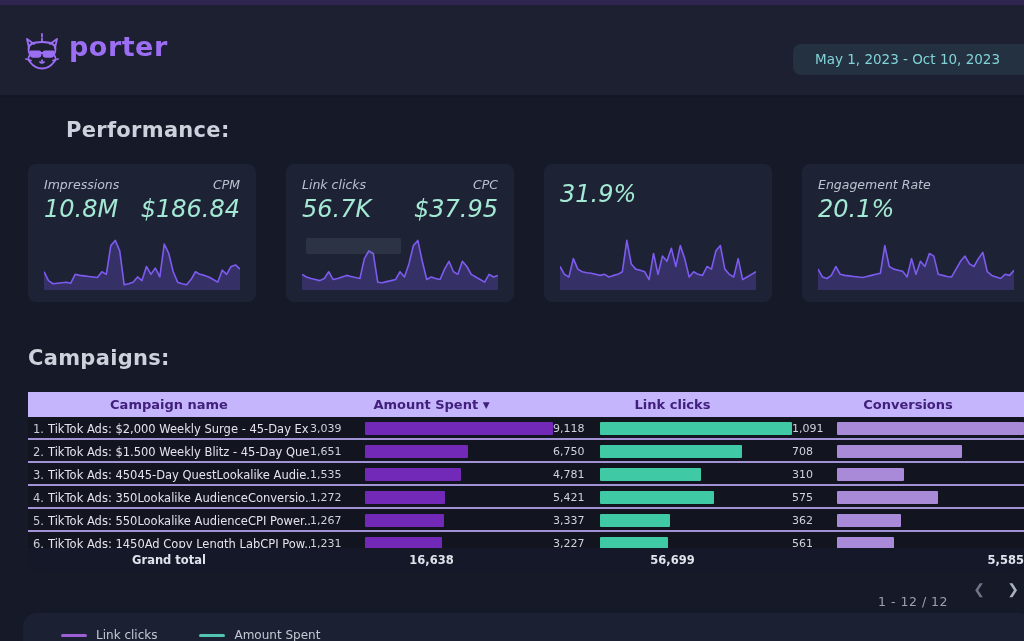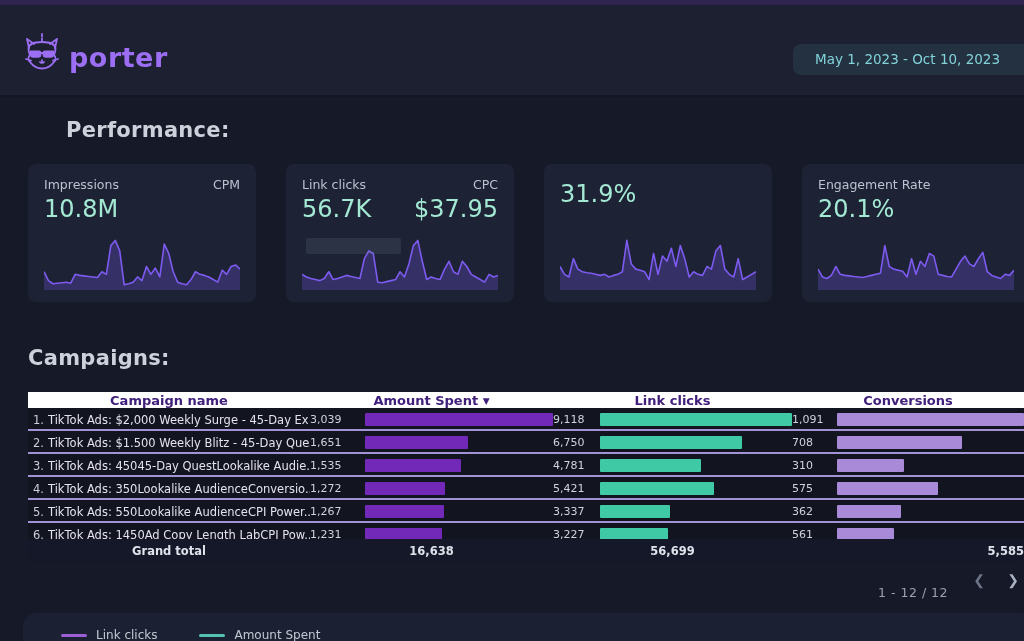--- a/index.html
+++ b/index.html
@@ -8,54 +8,54 @@
     background:#161927;
     font-family:"DejaVu Sans","Liberation Sans",sans-serif;
     color:#ccd1dc;
     position:relative;
   }
   .top-strip { height:5px; background:#2f2550; }
   .app-header {
     height:92px; background:#1c2030; position:relative;
     border-bottom:2px solid #131625;
   }
-  .logo { position:absolute; left:22px; top:26px; display:flex; align-items:flex-end; gap:7px; }
+  .logo { position:absolute; left:22px; top:26px; display:flex; align-items:flex-start; gap:7px; }
   .logo svg { display:block; }
   .logo-text { color:#9b6ef3; font-weight:bold; font-size:27px; letter-spacing:0.5px; }
   .date-pill {
     position:absolute; right:-16px; top:39px; height:31px; line-height:31px;
     padding:0 40px 0 22px; background:#243140; border-radius:8px;
     color:#82d3da; font-size:13.5px; cursor:pointer; white-space:nowrap;
   }
   .main { padding-left:28px; }
   .section-title { font-size:21px; font-weight:bold; color:#ccd1dc; letter-spacing:0.3px; }
   .perf-title { padding-top:21px;margin-left:38px; }
   .cards { display:flex; gap:30px; margin-top:22px; }
   .card {
     width:228px; min-width:228px; height:138px; background:#1d2334;
     border-radius:8px; padding:13px 16px 12px; position:relative;
   }
-  .card-top { display:flex; justify-content:space-between; }
+  .card-top { display:flex; justify-content:space-between;font-style:italic; }
   .metric-label { font-size:12.5px; color:#bcc2cf; }
   .metric-value { font-size:24px; color:#a4e9d4; margin-top:3px; font-weight:400; }
   .metric.right { text-align:right; }
   .spark-wrap { position:absolute; left:16px; right:16px; bottom:12px; height:58px; }
   .spark-wrap svg { width:100%; height:100%; display:block; }
   .tooltip-artifact {
     position:absolute; left:20px; top:74px; width:95px; height:16px;
     background:rgba(125,135,155,0.16); border-radius:2px;
   }
   .campaigns-title { margin-top:44px; }
   .table-card { margin-top:22px; width:996px; background:#141828; border-radius:0 0 10px 10px; }
   .t-grid {
     display:grid;
     grid-template-columns:20px 262px 51px 192px 43px 196px 41px 1fr;
     align-items:center;
   }
-  .t-head { background:#ffffff; height:16px; color:#41207c; font-size:13px; font-weight:bold; }
+  .t-head { background:#c4b5fd; height:25px; color:#41207c; font-size:13px; font-weight:bold; }
   .t-head .hcell { text-align:center; white-space:nowrap; }
   .h-name { grid-column:1/3; }
   .h-spent { grid-column:3/5; cursor:pointer; }
   .h-clicks { grid-column:5/7; }
   .h-conv { grid-column:7/9; }
   .sort-caret { font-size:9px; vertical-align:1px; }
   .t-body { height:131px; overflow:hidden; }
   .t-row { height:23px; background:#12151f; border-bottom:2px solid #a292d6; }
   .c-num { font-size:11.5px; color:#c8cdd8; padding-left:5px; }
   .c-name { text-align:center; font-size:11.5px; color:#e4e2ee; white-space:nowrap; overflow:hidden; }
@@ -116,20 +116,21 @@
 
   <div class="cards" id="cards">
       <div class="card">
         <div class="card-top">
           <div class="metric">
             <div class="metric-label">Impressions</div>
             <div class="metric-value">10.8M</div>
           </div>
           <div class="metric right">
             <div class="metric-label">CPM</div>
+            <div class="metric-value">$186.84</div>
           </div>
         </div>
         <div class="spark-wrap">
           <svg viewBox="0 0 100 30" preserveAspectRatio="none">
             <polygon points="0.00,20.55 2.27,25.14 4.55,26.76 6.82,26.49 9.09,26.22 11.36,25.95 13.64,26.49 15.91,21.90 18.18,22.44 20.45,22.71 22.73,22.98 25.00,23.25 27.27,23.52 29.55,20.55 31.82,21.90 34.09,7.05 36.36,4.35 38.64,9.75 40.91,27.30 43.18,26.76 45.45,25.95 47.73,23.25 50.00,25.14 52.27,17.85 54.55,21.90 56.82,18.66 59.09,23.25 61.36,6.24 63.64,11.10 65.91,20.55 68.18,25.95 70.45,26.76 72.73,27.30 75.00,24.60 77.27,20.55 79.55,21.90 81.82,22.44 84.09,23.25 86.36,24.60 88.64,25.95 90.91,19.74 93.18,21.90 95.45,17.85 97.73,17.04 100.00,19.20 100,30 0,30" fill="rgba(109,78,220,0.30)"></polygon>
             <polyline points="0.00,20.55 2.27,25.14 4.55,26.76 6.82,26.49 9.09,26.22 11.36,25.95 13.64,26.49 15.91,21.90 18.18,22.44 20.45,22.71 22.73,22.98 25.00,23.25 27.27,23.52 29.55,20.55 31.82,21.90 34.09,7.05 36.36,4.35 38.64,9.75 40.91,27.30 43.18,26.76 45.45,25.95 47.73,23.25 50.00,25.14 52.27,17.85 54.55,21.90 56.82,18.66 59.09,23.25 61.36,6.24 63.64,11.10 65.91,20.55 68.18,25.95 70.45,26.76 72.73,27.30 75.00,24.60 77.27,20.55 79.55,21.90 81.82,22.44 84.09,23.25 86.36,24.60 88.64,25.95 90.91,19.74 93.18,21.90 95.45,17.85 97.73,17.04 100.00,19.20" fill="none" stroke="#7d5bf0" stroke-width="1.6" vector-effect="non-scaling-stroke" stroke-linejoin="round"></polyline>
           </svg>
         </div>
       </div>
       <div class="card">

